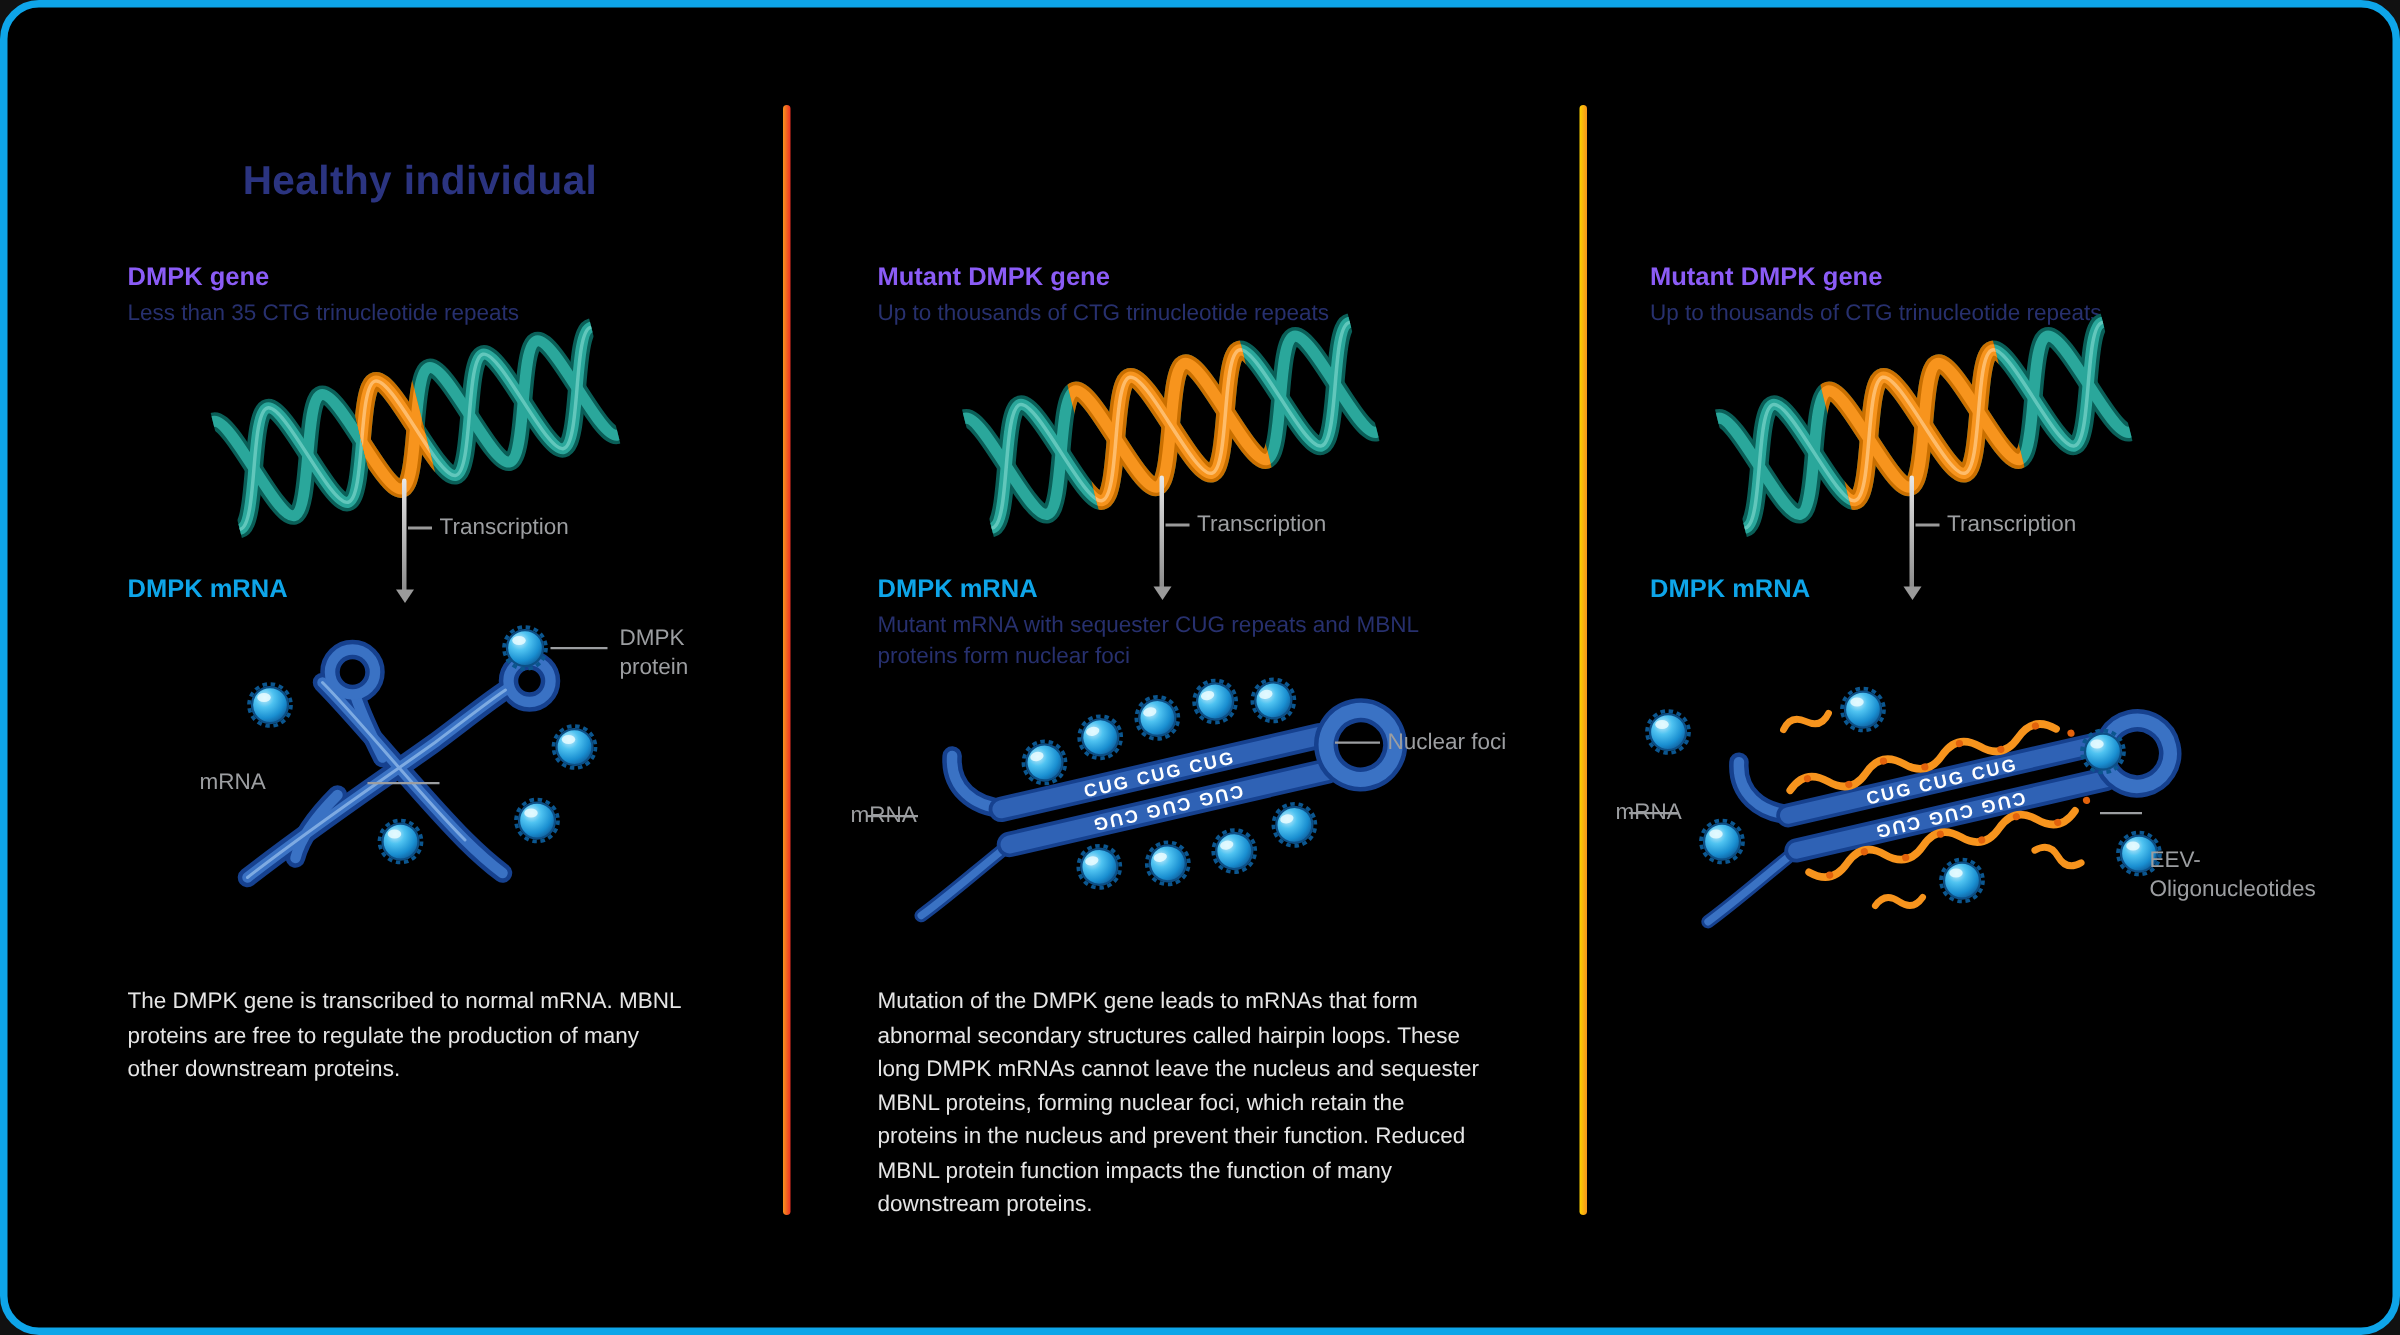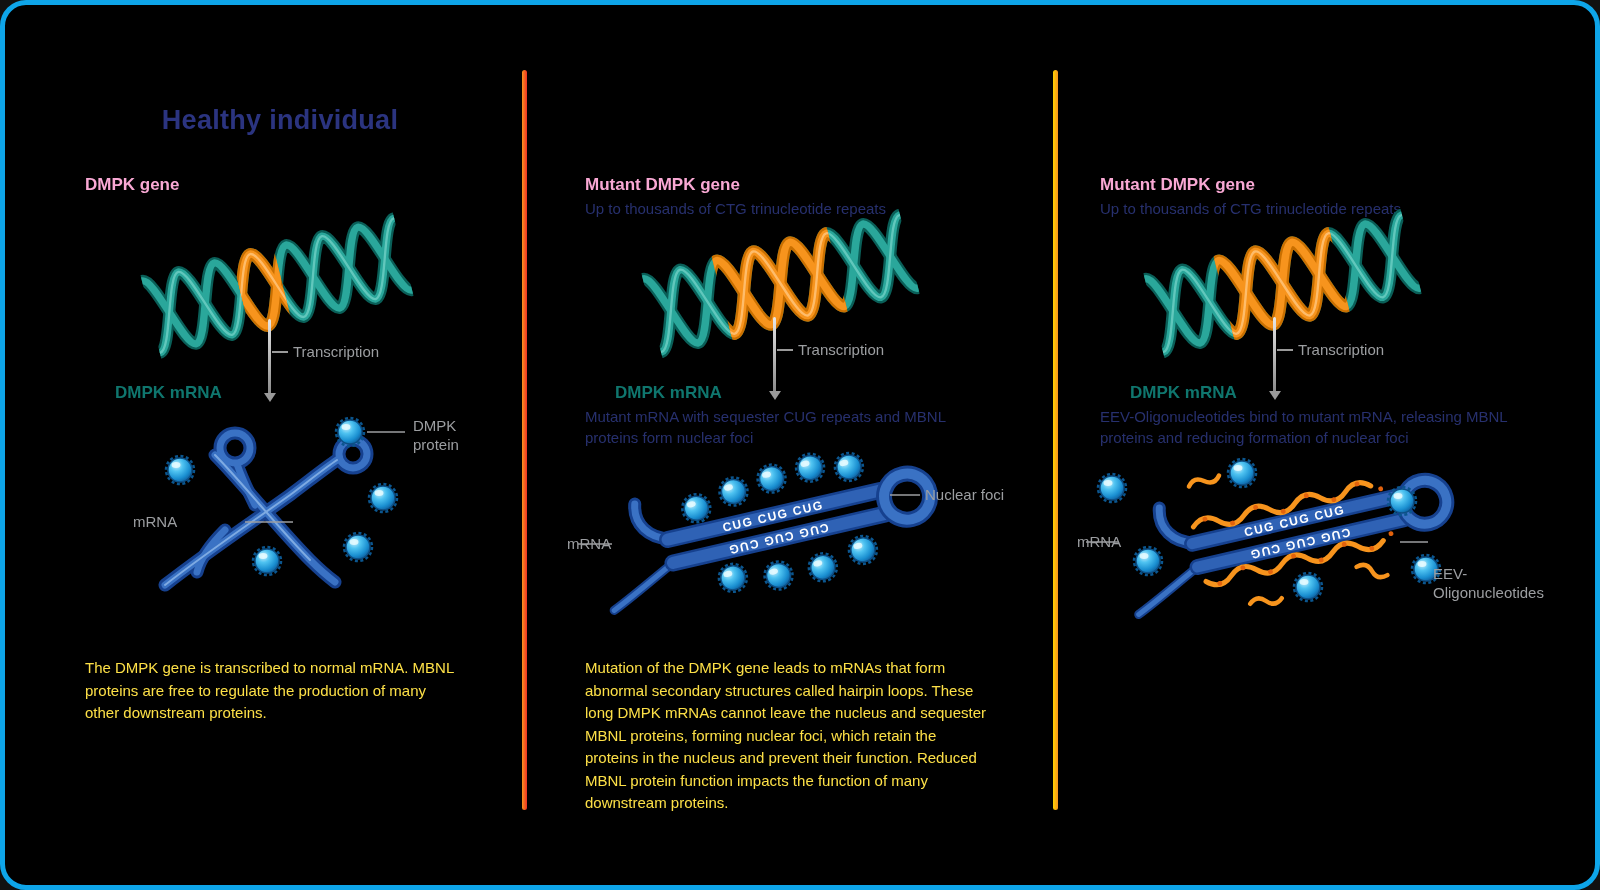--- a/index.html
+++ b/index.html
@@ -7,24 +7,24 @@
     position:relative; width:1600px; height:890px; background:#000;
     border:5px solid #0ea5e9; border-radius:26px; box-sizing:border-box;
     overflow:hidden; font-family:"Liberation Sans", sans-serif;
   }
   .panel{position:absolute; top:0; height:890px;}
   #panel-healthy{left:80px; width:430px;}
   #panel-dm1{left:575px; width:440px;}
   #panel-treated{left:1090px; width:445px;}
   .abs{position:absolute;}
   .panel-title{font-size:27px; font-weight:bold; color:#2b3480; letter-spacing:.3px;}
-  .gene-heading{font-size:17px; font-weight:bold; color:#f9a8d4;}
-  .mrna-heading{font-size:17px; font-weight:bold; color:#0f766e;margin-left:30px;}
+  .gene-heading{font-size:17px; font-weight:bold; color:#8b5cf6;}
+  .mrna-heading{font-size:17px; font-weight:bold; color:#0ea5e9;}
   .subtext{font-size:15px; color:#27306e; line-height:1.4;}
-  .caption{font-size:15px; color:#fde047; line-height:1.5;}
+  .caption{font-size:15px; color:#e5e5e5; line-height:1.5;}
   .gray-label{font-size:15px; color:#9c9ea1; line-height:1.25;}
   .divider{position:absolute; top:65px; height:740px; width:5px; border-radius:3px;}
   #divider-1{left:517px; background:linear-gradient(to right,#f7941d,#ee3124);}
   #divider-2{left:1048px; background:linear-gradient(to right,#ffd200,#f7941d);}
   .tarrow-line{width:3px; background:linear-gradient(to bottom,#e8e8e8,#8a8a8a); border-radius:2px;}
   .tarrow-head{width:0; height:0; border-left:6px solid transparent; border-right:6px solid transparent; border-top:9px solid #9a9a9a;}
   .tarrow-tick{height:2px; background:#9a9a9a;}
   .helix{transform:rotate(-14deg);}
   svg text.cug{font-family:"Liberation Sans", sans-serif; font-size:12px; font-weight:bold; fill:#ffffff; letter-spacing:1.5px;}
 </style>
@@ -66,20 +66,21 @@
       </clipPath>
   </defs>
 </svg>
 
 <div id="canvas">
 
   <div class="panel" id="panel-healthy">
     <div class="abs panel-title" style="left:0;top:100px;width:390px;text-align:center">Healthy individual</div>
 
     <div class="abs gene-heading" style="left:0;top:170px">DMPK gene</div>
+    <div class="abs subtext" style="left:0;top:193px;width:420px">Less than 35 CTG trinucleotide repeats</div>
 
     <svg class="abs helix" style="left:62px;top:225px" width="260" height="111" viewBox="0 0 280 120">
       <use href="#dnaHelix"></use>
       <g clip-path="url(#clipSmall)">
           <use href="#dnaHelixOrange"></use>
         </g>
     </svg>
 
     <div class="abs tarrow-line" style="left:183px;top:314px;height:76px"></div>
     <div class="abs tarrow-head" style="left:178.5px;top:388px"></div>
@@ -202,21 +203,20 @@
           <use href="#dnaHelixOrange"></use>
         </g>
     </svg>
 
     <div class="abs tarrow-line" style="left:178px;top:312px;height:76px"></div>
     <div class="abs tarrow-head" style="left:173.5px;top:386px"></div>
     <div class="abs tarrow-tick" style="left:182px;top:344px;width:16px"></div>
     <div class="abs gray-label" style="left:203px;top:336px">Transcription</div>
 
     <div class="abs mrna-heading" style="left:5px;top:378px">DMPK mRNA</div>
-    <div class="abs subtext" style="left:5px;top:401px;width:440px">EEV-Oligonucleotides bind to mutant mRNA, releasing MBNL proteins and reducing formation of nuclear foci</div>
 
     <svg class="abs" style="left:-25px;top:438px" width="500" height="200" viewBox="0 0 500 200">
       <g transform="translate(110,48) rotate(-13)">
 
         <path d="M0,78 C-25,90 -45,101 -68,111" fill="none" stroke="#16418f" stroke-width="9" stroke-linecap="round"></path>
         <path d="M0,78 C-25,90 -45,101 -68,111" fill="none" stroke="#3a72c4" stroke-width="5" stroke-linecap="round"></path>
 
         <path d="M2,54 C-18,48 -30,32 -24,12" fill="none" stroke="#16418f" stroke-width="13" stroke-linecap="round"></path>
         <path d="M2,54 C-18,48 -30,32 -24,12" fill="none" stroke="#3a72c4" stroke-width="7" stroke-linecap="round"></path>
 

